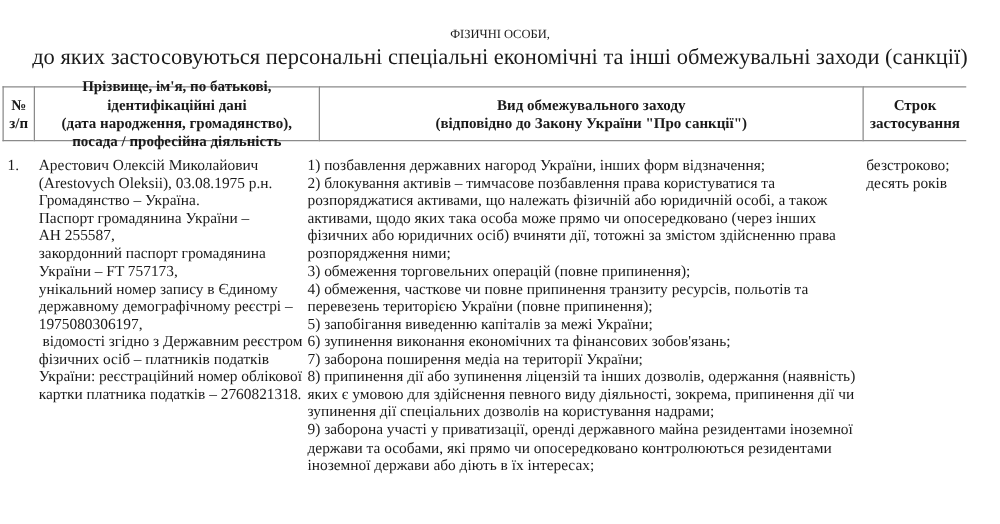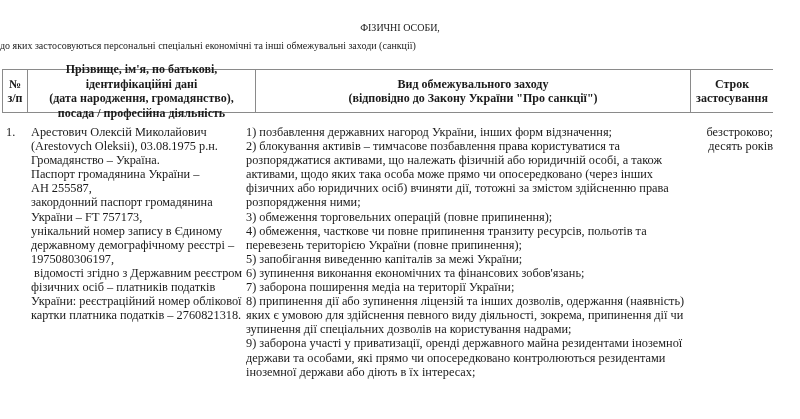--- a/index.html
+++ b/index.html
@@ -18,21 +18,22 @@
   .page{width:800px;height:419px;position:relative;}
   .doc-title{
     margin-top:21px;
     text-align:center;
     font-size:10px;
     line-height:14px;
     white-space:pre-line;
   }
   .doc-subtitle{
     margin-top:4px;
-    font-size:10px;
+    text-align:center;
+    font-size:18px;
     line-height:13px;
     white-space:pre-line;
   }
   .tbl{width:771px;margin-left:2px;margin-top:17px;}
   .thead{
     display:grid;
     grid-template-columns:25px 228px 435px 83px;
     width:771px;
   }
   .th{
@@ -58,21 +59,21 @@
   }
   .td{
     font-size:12.3px;
     line-height:14.1px;
     white-space:pre-wrap;
     vertical-align:top;
   }
   .td-num{padding-left:4px;}
   .td-person{padding-left:4px;padding-right:2px;font-family:Liberation Serif, serif;}
   .td-measures{padding-right:4px;}
-  .td-term{padding-left:1px;text-align:right;}
+  .td-term{padding-left:1px;}
 </style>
 </head>
 <body>
 
 <div class="page">
 
   <div class="doc-title">ФІЗИЧНІ ОСОБИ,</div>
 
   <div class="doc-subtitle">до яких застосовуються персональні спеціальні економічні та інші обмежувальні заходи (санкції)</div>
 

